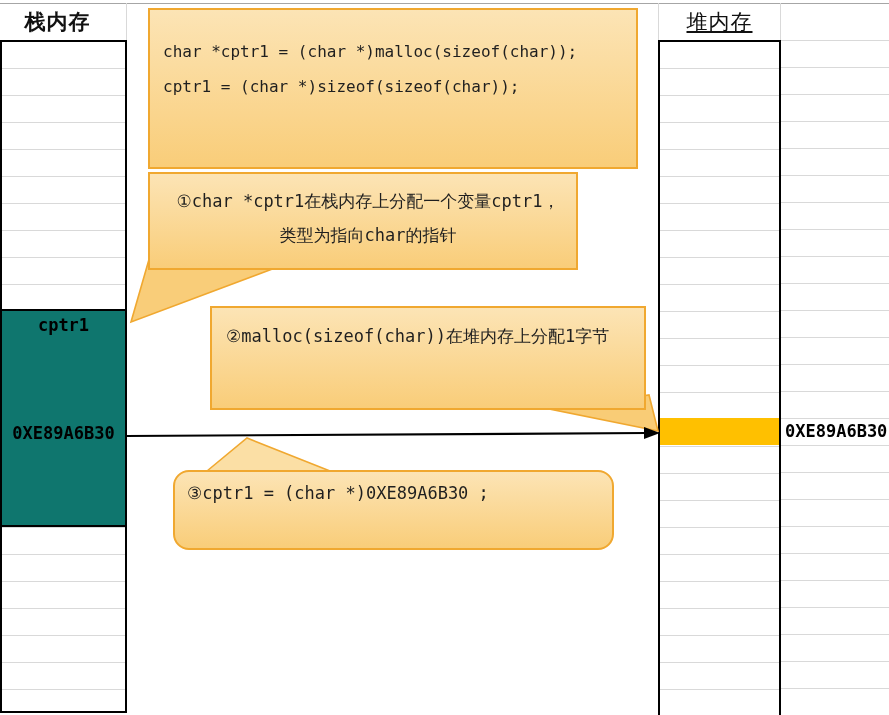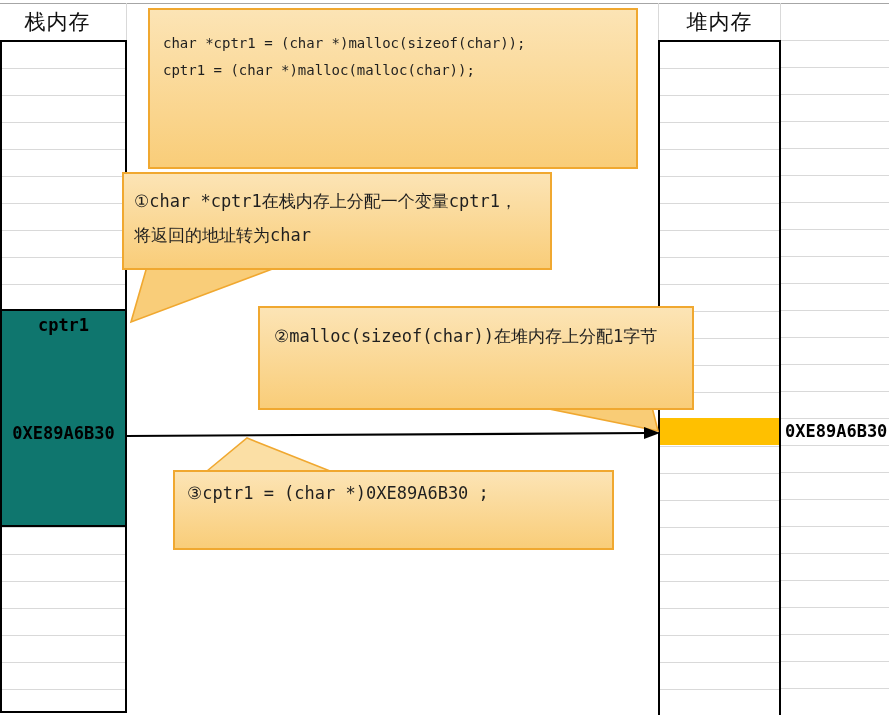--- a/index.html
+++ b/index.html
@@ -55,66 +55,66 @@
     left:785px;top:418px;height:27px;line-height:27px;
     font-size:17px;font-weight:bold;color:#000;z-index:1;
   }
 
   
   .callout{
     background:linear-gradient(180deg,#fce4b5 0%,#f9cd79 100%);
     border:2px solid #f0a830;color:#1f1f1f;z-index:3;
   }
   .code-box{left:148px;top:8px;width:486px;height:137px;padding-top:20px;}
-  .code-box div{padding-left:13px;height:27px;line-height:27px;font-size:14px;white-space:pre;}
-  .c1{left:122px;top:172px;width:416px;height:84px;padding:10px 0 0 10px;}
-  .c2{left:210px;top:306px;width:418px;height:89px;padding:11px 0 0 14px;margin-left:48px;}
-  .c3{left:173px;top:470px;width:425px;height:72px;padding:4px 0 0 12px;}
+  .code-box div{padding-left:13px;height:27px;line-height:27px;font-size:16px;white-space:pre;margin-top:8px;}
+  .c1{left:148px;top:172px;width:416px;height:84px;padding:10px 0 0 10px;text-align:center;}
+  .c2{left:210px;top:306px;width:418px;height:89px;padding:11px 0 0 14px;}
+  .c3{left:173px;top:470px;width:425px;height:72px;padding:4px 0 0 12px;border-radius:16px;}
   .callout .ln{height:34px;line-height:34px;font-size:17px;white-space:pre;}
 
   .layer{left:0;top:0;width:889px;height:715px;pointer-events:none;}
   .tails{z-index:2;}
   .arrow{z-index:5;}
 </style>
 </head>
 <body>
 
 <div class="abs top-rule"></div>
 <div class="abs hdr-tick" style="left:126px;"></div>
 <div class="abs hdr-tick" style="left:658px;"></div>
 <div class="abs hdr-tick" style="left:780px;"></div>
 
-<div class="abs col-header" style="left:0;width:115px;">栈内存</div>
-<div class="abs col-header" style="left:658px;width:123px;">堆内存</div>
+<div class="abs col-header" style="left:0;width:115px;font-weight:bold;">栈内存</div>
+<div class="abs col-header" style="left:658px;width:123px;text-decoration:underline;">堆内存</div>
 
 <div class="abs grid-col stack-col"></div>
 <div class="abs grid-col heap-col"></div>
 <div class="abs grid-col right-strip"></div>
 
 <div class="abs stack-block">
   <div class="var-name mono">cptr1</div>
   <div class="var-value mono">0XE89A6B30</div>
 </div>
 <div class="abs heap-cell"></div>
 <div class="abs heap-addr mono">0XE89A6B30</div>
 
 <svg class="abs layer tails" viewBox="0 0 889 715">
   <path d="M150,256 L131,322 L307,256" fill="#f9cd79" stroke="#f0a830" stroke-width="1.6"></path>
   <path d="M450,388 L592,404 L649,395 L658,431 L490,397" fill="#f9cc76" stroke="#f0a830" stroke-width="1.6"></path>
   <path d="M207,471 L247,438 L330,471" fill="#fbdfa5" stroke="#f0a830" stroke-width="1.6"></path>
 </svg>
 
 <div class="abs callout code-box">
   <div class="mono">char *cptr1 = (char *)malloc(sizeof(char));</div>
-  <div class="mono">cptr1 = (char *)malloc(malloc(char));</div>
+  <div class="mono">cptr1 = (char *)sizeof(sizeof(char));</div>
 </div>
 
 <div class="abs callout c1">
   <div class="ln mono">①char *cptr1在栈内存上分配一个变量cptr1，</div>
-  <div class="ln mono">将返回的地址转为char</div>
+  <div class="ln mono">类型为指向char的指针</div>
 </div>
 
 <div class="abs callout c2">
   <div class="ln mono">②malloc(sizeof(char))在堆内存上分配1字节</div>
 </div>
 
 <div class="abs callout c3">
   <div class="ln mono">③cptr1 = (char *)0XE89A6B30 ;</div>
 </div>
 

